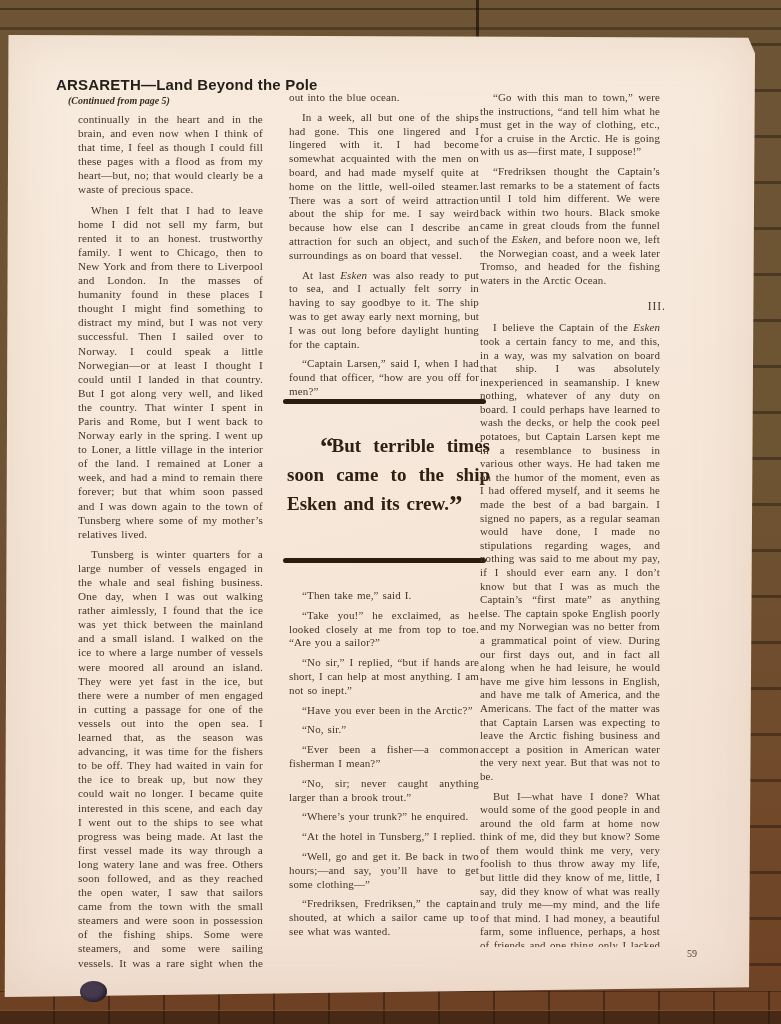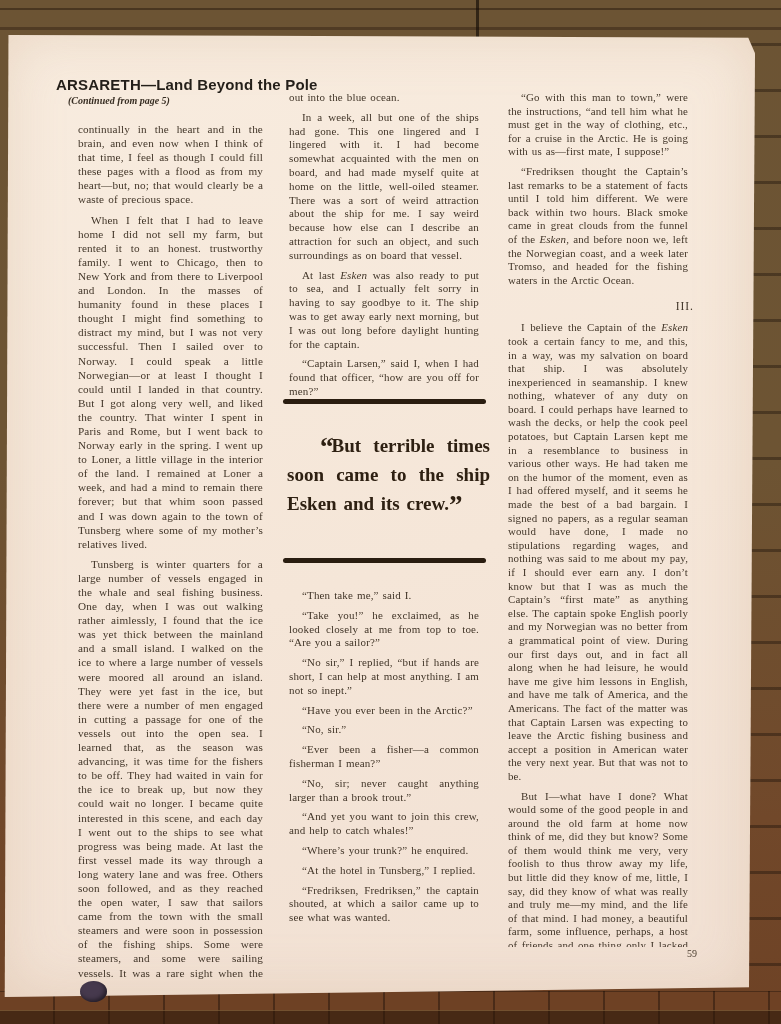--- a/index.html
+++ b/index.html
@@ -33,25 +33,25 @@
   }
   .article-header{position:absolute;left:52px;top:45px;width:230px;}
   .article-title{
     margin:0;font-family:"Liberation Sans",sans-serif;font-weight:bold;
     font-size:15px;line-height:16px;letter-spacing:.2px;color:#241f19;white-space:nowrap;
   }
   .continued{margin:2px 0 0 12px;font-style:italic;font-weight:bold;font-size:10px;color:#382e23;}
   .col{position:absolute;overflow:hidden;text-align:justify;}
   .para{margin:6px;font-size:11px;line-height:13.8px;letter-spacing:.15px;word-spacing:1px;color:#413528;}
   .ind{text-indent:13px;}
-  .col-left{left:68px;top:84px;width:197px;height:866px;}
+  .col-left{left:68px;top:74px;width:197px;height:866px;}
   .col-left .para{font-size:11.2px;line-height:14.1px;}
   .col-mid-top{left:279px;top:53px;width:202px;height:312px;}
   .col-mid-bottom{left:279px;top:551px;width:202px;height:387px;}
-  .col-right{left:498px;top:53px;width:192px;height:862px;}
+  .col-right{left:470px;top:53px;width:192px;height:862px;}
   .col-right .para{font-size:10.9px;line-height:13.6px;}
   .rule{position:absolute;left:279px;width:203px;height:5px;border-radius:3px;background:#2a1d10;}
   .rule1{top:367px;}
   .rule2{top:526px;}
   .pullquote{
     position:absolute;left:279px;top:395px;width:203px;margin:4px;
     font-weight:bold;font-size:19px;line-height:29px;
     text-align:justify;text-indent:33px;word-spacing:2px;color:#2e2012;
   }
   .q{font-size:27px;letter-spacing:-2px;line-height:0;vertical-align:-4px;}
@@ -92,23 +92,23 @@
     <blockquote class="pullquote"><span class="q">“</span><span>But terrible times soon came to the ship Esken and its crew.</span><span class="q">”</span></blockquote>
     <div class="rule rule2"></div>
     <div class="col col-mid-bottom">
         <p class="para ind">“Then take me,” said I.</p>
         <p class="para ind">“Take you!” he exclaimed, as he looked closely at me from top to toe. “Are you a sailor?”</p>
         <p class="para ind">“No sir,” I replied, “but if hands are short, I can help at most anything. I am not so inept.”</p>
         <p class="para ind">“Have you ever been in the Arctic?”</p>
         <p class="para ind">“No, sir.”</p>
         <p class="para ind">“Ever been a fisher—a common fisherman I mean?”</p>
         <p class="para ind">“No, sir; never caught anything larger than a brook trout.”</p>
-        <p class="para ind">“And yet you want to join this crew, and help to catch whales!”</p>
         <p class="para ind">“Where’s your trunk?” he enquired.</p>
         <p class="para ind">“At the hotel in Tunsberg,” I replied.</p>
+        <p class="para ind">“Well, go and get it. Be back in two hours;—and say, you’ll have to get some clothing—”</p>
         <p class="para ind">“Fredriksen, Fredriksen,” the captain shouted, at which a sailor came up to see what was wanted.</p>
       </div>
 
     <div class="col col-right">
       <div>
           <p class="para ind">“Go with this man to town,” were the instructions, “and tell him what he must get in the way of clothing, etc., for a cruise in the Arctic. He is going with us as—first mate, I suppose!”</p>
           <p class="para ind">“Fredriksen thought the Captain’s last remarks to be a statement of facts until I told him different. We were back within two hours. Black smoke came in great clouds from the funnel of the <i>Esken</i>, and before noon we, left the Norwegian coast, and a week later Tromso, and headed for the fishing waters in the Arctic Ocean.</p>
         </div>
       <div class="sec-heading">III.</div>
       <div>

